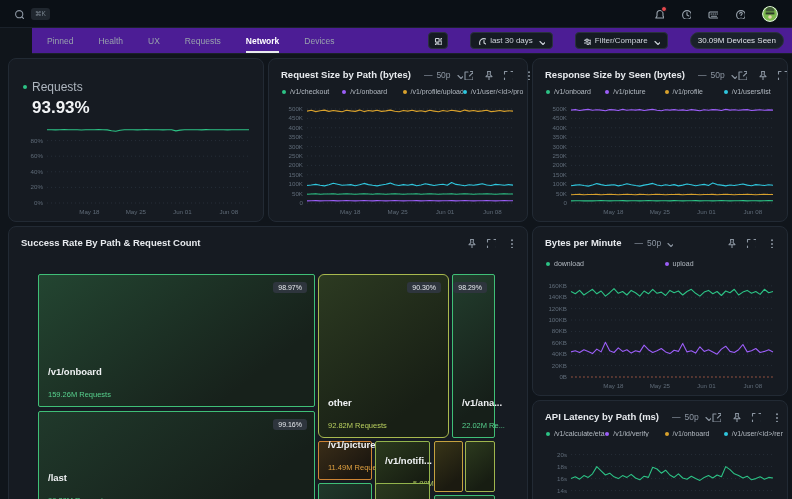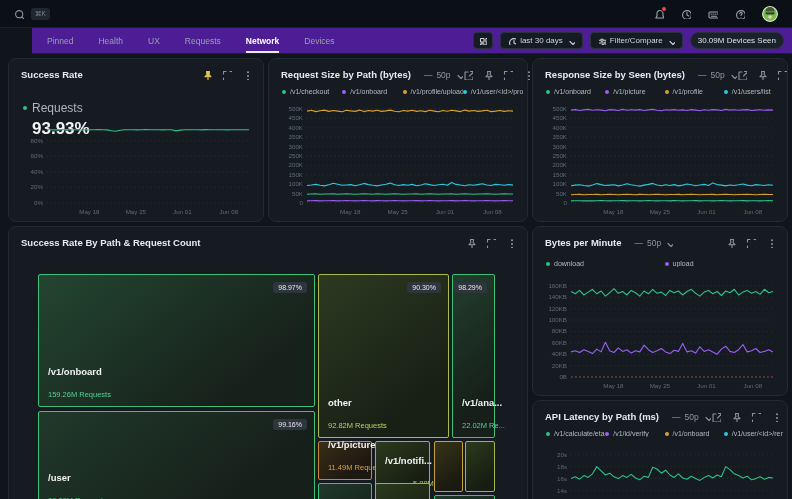--- a/index.html
+++ b/index.html
@@ -23,21 +23,21 @@
   .avatar { width:16px; height:16px; border-radius:50%; overflow:hidden; cursor:pointer; }
 
   
   .navrow { position:absolute; top:28px; left:0; right:0; height:26px; background:#4c1d95;
     border-bottom:1px solid #1a212a; display:flex; align-items:center; padding:0 8px 0 15px;margin-left:32px; }
   .tabs { display:flex; gap:25px; height:100%; }
   .tab { font-size:8.5px; color:#98a2ad; display:flex; align-items:center; height:100%;
     position:relative; cursor:pointer; }
   .tab.active { color:#ffffff; font-weight:bold; }
   .tab.active::after { content:""; position:absolute; left:0; right:0; bottom:0; height:2px; background:#e8eaed; }
-  .nav-controls { margin-left:auto; display:flex; align-items:center; gap:7px; }
+  .nav-controls { margin-left:auto; display:flex; align-items:center; gap:22px; }
   .ctrl { display:flex; align-items:center; gap:4px; border:1px solid #2a323d; background:#151b22;
     border-radius:4px; height:17px; padding:0 7px; font-size:8px; color:#cfd5db; cursor:pointer; }
   .ctrl.iconbtn { padding:0 5px; }
   .pill { border-radius:9px; background:#1a212a; color:#dde1e6; }
 
   
   .card { position:absolute; background:#161b22; border:1px solid #222a34; border-radius:8px; }
   .card-head { display:flex; align-items:center; padding:10px 11px 0 12px; }
   .card-title { font-size:9.5px; font-weight:bold; color:#e7eaee; white-space:nowrap; }
   .pctl { display:flex; align-items:center; gap:4px; margin-left:13px; color:#8b95a1;
@@ -205,34 +205,20 @@
           <use href="#i-chev"></use>
         </svg>
     </span>
     <span class="ctrl pill">
       <span>30.09M Devices Seen</span>
     </span>
   </div>
 </nav>
 
 <section class="card" style="left:8px; top:58px; width:256px; height:164px;">
-  <div class="card-head">
-    <span class="card-title">Success Rate</span>
-    <span class="head-icons">
-      <svg class="icon hicon pin-active filled">
-          <use href="#i-pin"></use>
-        </svg>
-      <svg class="icon hicon">
-          <use href="#i-expand"></use>
-        </svg>
-      <svg class="icon hicon">
-          <use href="#i-kebab"></use>
-        </svg>
-    </span>
-  </div>
   <div class="legend-line">
     <span class="dot" style="background: rgb(44, 194, 133);"></span>
     <span>Requests</span>
   </div>
   <div class="big-val">93.93%</div>
   <div class="chart" style="top:62px; height:96px;"><svg width="238" height="96">
         <line x1="30" x2="232" y1="82" y2="82" stroke="#262e38" stroke-width="1" stroke-dasharray="1 3"></line>
         <text x="26" y="84" text-anchor="end" font-size="6.2" fill="#5f6b78">0%</text>
         <line x1="30" x2="232" y1="66.4" y2="66.4" stroke="#262e38" stroke-width="1" stroke-dasharray="1 3"></line>
         <text x="26" y="68.4" text-anchor="end" font-size="6.2" fill="#5f6b78">20%</text>
@@ -421,25 +407,25 @@
       <div class="tm-node" style="left: 0px; top: 0px; width: 277px; height: 133px; border-color: rgb(63, 191, 119); background: linear-gradient(142deg, rgb(35, 69, 49) 0%, rgb(23, 33, 27) 78%);">
         <div class="tm-badge">98.97%</div>
         <div class="tm-label">
           <div class="tm-name">/v1/onboard</div>
           <div class="tm-req" style="color: rgb(87, 208, 141);">159.26M Requests</div>
         </div>
       </div>
       <div class="tm-node" style="left: 0px; top: 137px; width: 277px; height: 102px; border-color: rgb(63, 191, 119); background: linear-gradient(142deg, rgb(32, 57, 43) 0%, rgb(22, 31, 26) 78%);">
         <div class="tm-badge">99.16%</div>
         <div class="tm-label">
-          <div class="tm-name">/user</div>
+          <div class="tm-name">/last</div>
           <div class="tm-req" style="color: rgb(87, 208, 141);">99.28M Requests</div>
         </div>
       </div>
-      <div class="tm-node" style="left: 280px; top: 0px; width: 131px; height: 164px; border-color: rgb(168, 185, 78); background: linear-gradient(142deg, rgb(44, 58, 33) 0%, rgb(24, 31, 21) 78%);">
+      <div class="tm-node" style="left: 280px; top: 0px; width: 131px; height: 164px; border-color: rgb(168, 185, 78); background: linear-gradient(142deg, rgb(44, 58, 33) 0%, rgb(24, 31, 21) 78%); border-radius: 6px;">
         <div class="tm-badge">90.30%</div>
         <div class="tm-label">
           <div class="tm-name">other</div>
           <div class="tm-req" style="color: rgb(185, 207, 94);">92.82M Requests</div>
         </div>
       </div>
       <div class="tm-node" style="left: 414px; top: 0px; width: 43px; height: 164px; border-color: rgb(63, 191, 119); background: linear-gradient(142deg, rgb(34, 61, 45) 0%, rgb(22, 31, 25) 78%);">
         <div class="tm-badge">98.29%</div>
         <div class="tm-label">
           <div class="tm-name">/v1/ana...</div>

